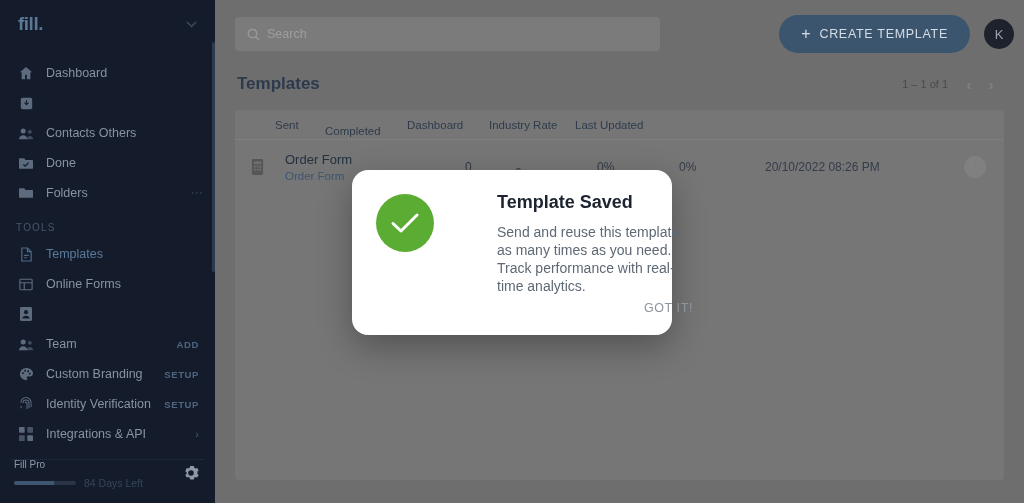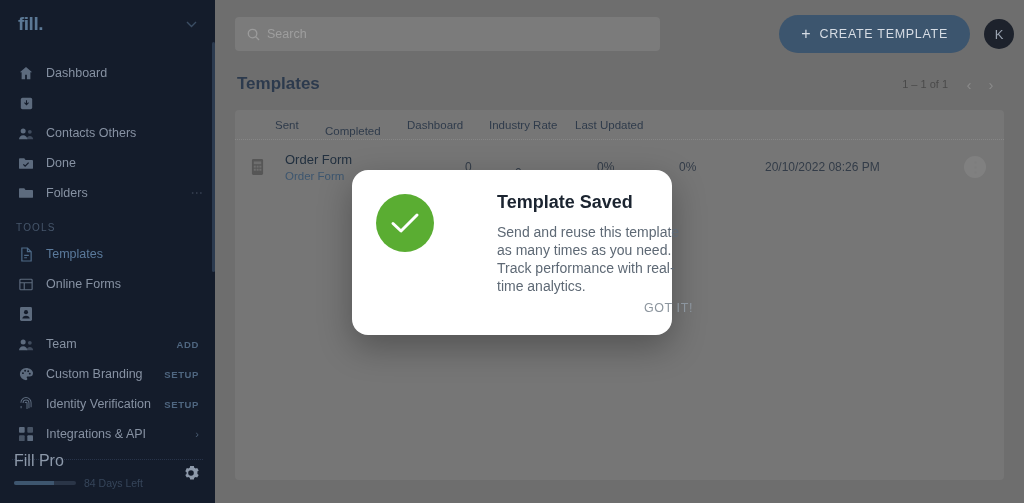--- a/index.html
+++ b/index.html
@@ -79,21 +79,21 @@
   #sidebar-divider {
     margin: 10px 12px 0 12px;
     border-top: 1px dotted #28344a;
     height: 0;
   }
   #plan-box {
     position: absolute; left: 0; bottom: 0;
     width: 215px; padding: 10px 14px 14px 14px;
   }
   #plan-title {
-    color: #8d99aa; font-size: 16px; margin-bottom: 7px;
+    color: #8d99aa; font-size: 10px; margin-bottom: 7px;
   }
   #plan-bar-row { display: flex; align-items: center; }
   #plan-bar {
     width: 62px; height: 4px;
     background: #2a3547; border-radius: 2px;
     overflow: hidden;
   }
   #plan-bar-fill { height: 100%; background: #3e566f; width: 65%; }
   #plan-days {
     color: #36455a; font-size: 10.5px; margin-left: 8px;

